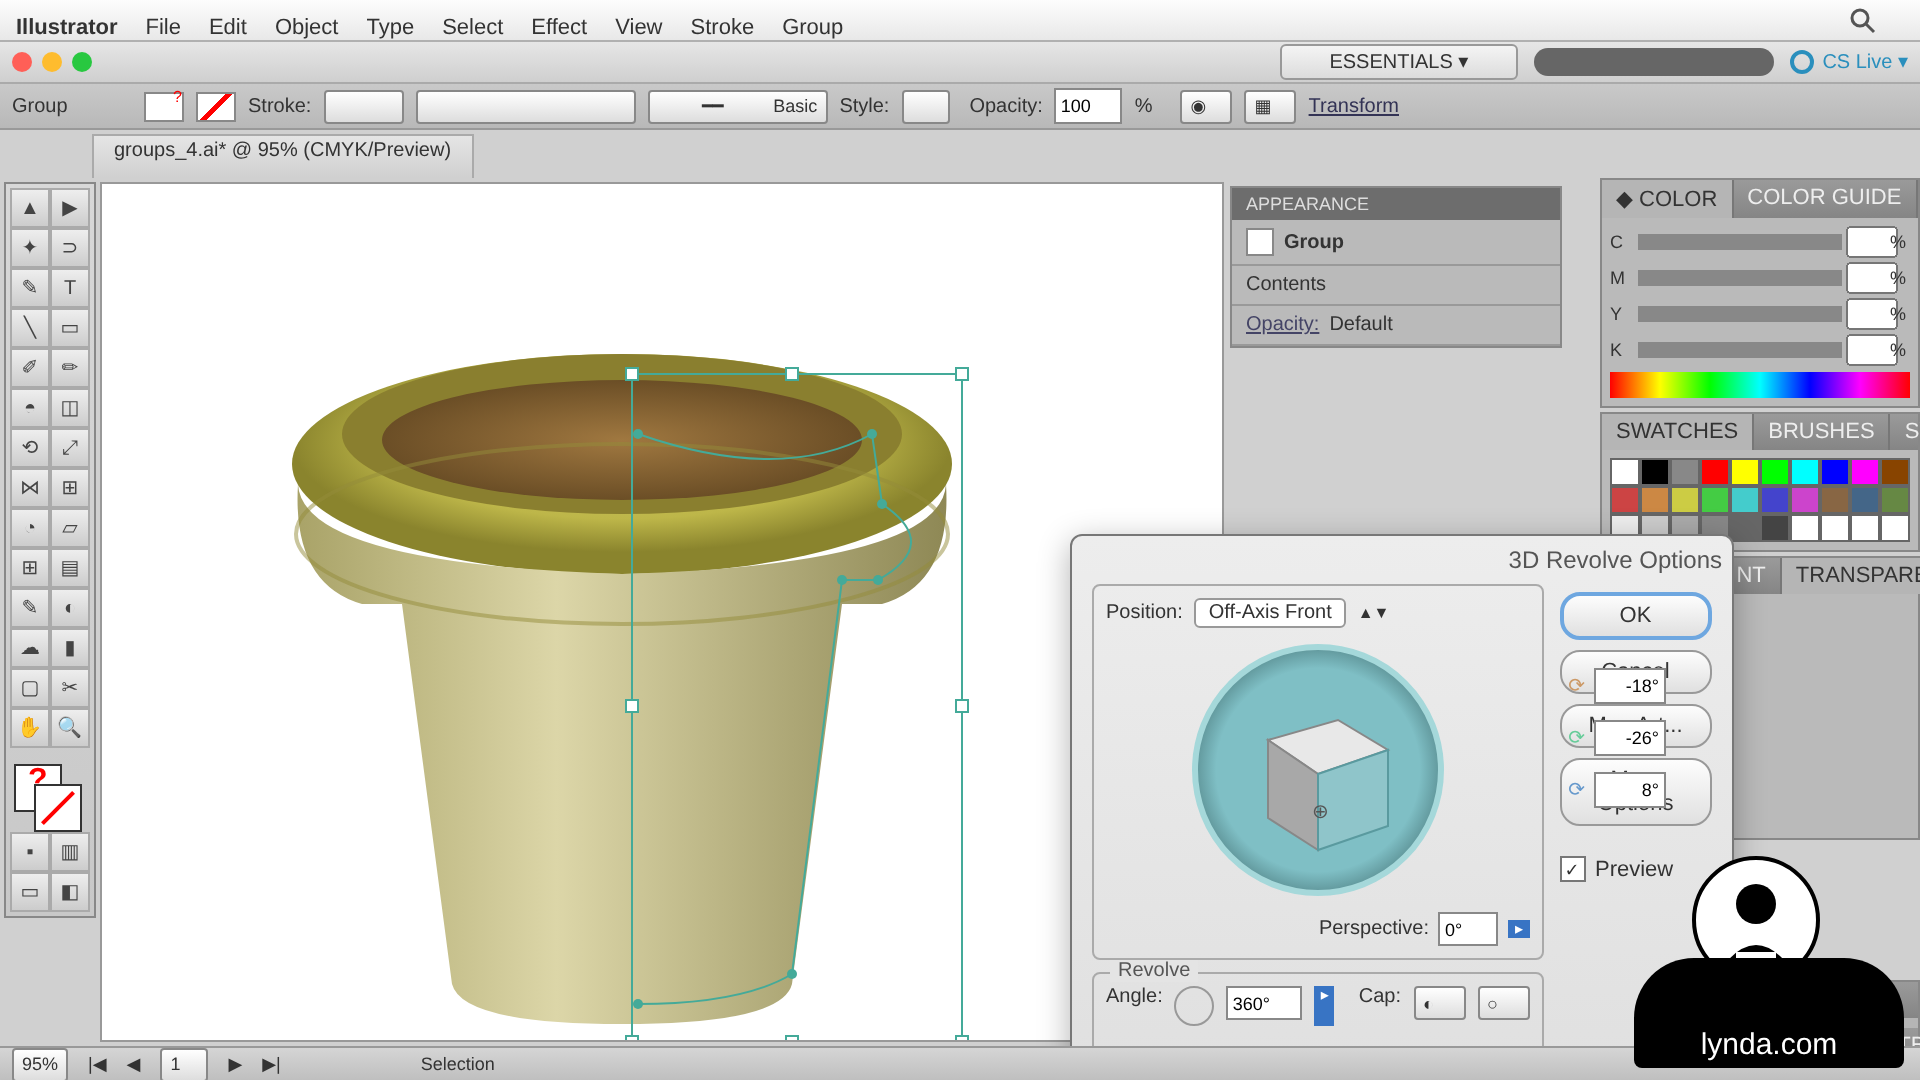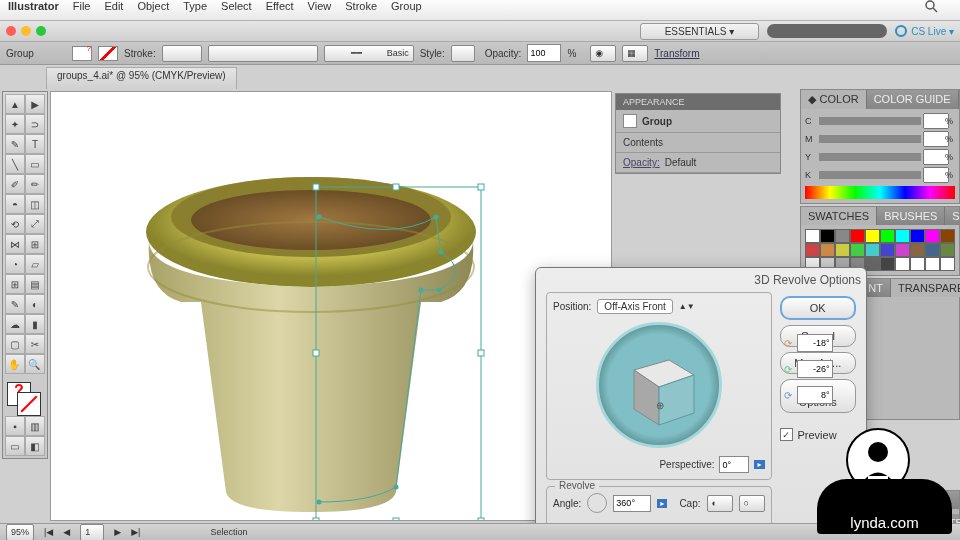--- a/index.html
+++ b/index.html
@@ -1,16 +1,16 @@
 <!DOCTYPE html>
 <html><head>
 <meta charset="utf-8">
 <style>
 body{margin:0;font-family:"Lucida Grande",Arial,sans-serif;font-size:11px;background:#d0d0d0;overflow:hidden;width:960px;height:540px;color:#333}
-.menubar{background:linear-gradient(#fdfdfd,#e8e8e8);height:20px;display:flex;align-items:flex-start;padding:0 8px;border-bottom:1px solid #b0b0b0}
+.menubar{background:linear-gradient(#fdfdfd,#e8e8e8);height:20px;display:flex;align-items:flex-end;padding:0 8px;border-bottom:1px solid #b0b0b0}
 .menubar span{margin-right:14px}
 .applogo{font-weight:bold;margin-right:14px}
 .searchicon{margin-left:auto}
 .titlebar{background:linear-gradient(#e6e6e6,#cfcfcf);height:20px;display:flex;align-items:center;border-bottom:1px solid #aaa;padding:0 6px;position:relative}
 .titlebar .dots{display:flex;gap:5px}
 .dot{width:10px;height:10px;border-radius:50%}
 .dot.r{background:#ff5f57}
 .dot.y{background:#febc2e}
 .dot.g{background:#28c840}
 .titlebar .right{margin-left:auto;display:flex;align-items:center;gap:8px}
@@ -55,21 +55,21 @@
 .btn{background:linear-gradient(#fdfdfd,#e0e0e0);border:1px solid #999;border-radius:10px;padding:4px 8px;text-align:center;font-size:11px;cursor:pointer}
 .btn.primary{border:2px solid #6ea7e0;font-weight:500}
 .fieldset{border:1px solid #aaa;border-radius:4px;padding:6px;margin-bottom:6px;position:relative}
 .fieldset .leg{position:absolute;top:-7px;left:8px;background:#e4e4e4;padding:0 4px;font-size:10px;color:#555}
 .posline{display:flex;align-items:center;gap:6px;font-size:10px}
 .sel3d{background:#fff;border:1px solid #999;padding:1px 6px;font-size:10px;border-radius:3px}
 .cube3d{margin:8px auto;width:120px;height:120px;background:radial-gradient(circle,#7fbfc5 60%,#1a3a3a 100%);border-radius:50%;position:relative;border:3px solid #a5d8da}
 .angles{position:absolute;right:-68px;top:12px;display:flex;flex-direction:column;gap:8px;font-size:10px}
 .angles .arow2{display:flex;align-items:center;gap:4px}
 .angles input{width:30px;height:14px;font-size:9px;border:1px solid #888;text-align:right;padding-right:2px}
-.revrow{display:flex;align-items:center;gap:6px;font-size:10px;margin-bottom:22px}
+.revrow{display:flex;gap:6px;font-size:10px;margin-bottom:22px}
 .revrow input{width:32px;height:13px;font-size:9px;border:1px solid #888}
 .statusbar{position:absolute;bottom:0;left:0;right:0;height:16px;background:linear-gradient(#d5d5d5,#bfbfbf);display:flex;align-items:center;font-size:9px;padding:0 6px;gap:10px;border-top:1px solid #999}
 .lyndalogo{position:absolute;right:8px;bottom:6px;width:135px;height:55px;background:#000;border-radius:30px 30px 4px 4px;display:flex;align-items:flex-end;justify-content:center;color:#fff;font-size:15px;padding-bottom:3px;box-sizing:border-box}
 .lyndahead{position:absolute;right:50px;bottom:48px;width:60px;height:60px;background:#fff;border:2px solid #000;border-radius:50%}
 .prev{display:flex;align-items:center;gap:5px;margin-top:10px;font-size:11px}
 .checkbox{width:11px;height:11px;border:1px solid #777;background:#fff;display:inline-flex;align-items:center;justify-content:center;font-size:9px;color:#333}
 .bottompanels{position:absolute;right:0;bottom:0;width:90px;height:40px;background:#b5b5b5;border:1px solid #888}
 .persp{display:flex;align-items:center;justify-content:flex-end;gap:5px;font-size:10px;margin-top:2px}
 .persp input{width:24px;height:13px;font-size:9px;border:1px solid #888}
 </style>

